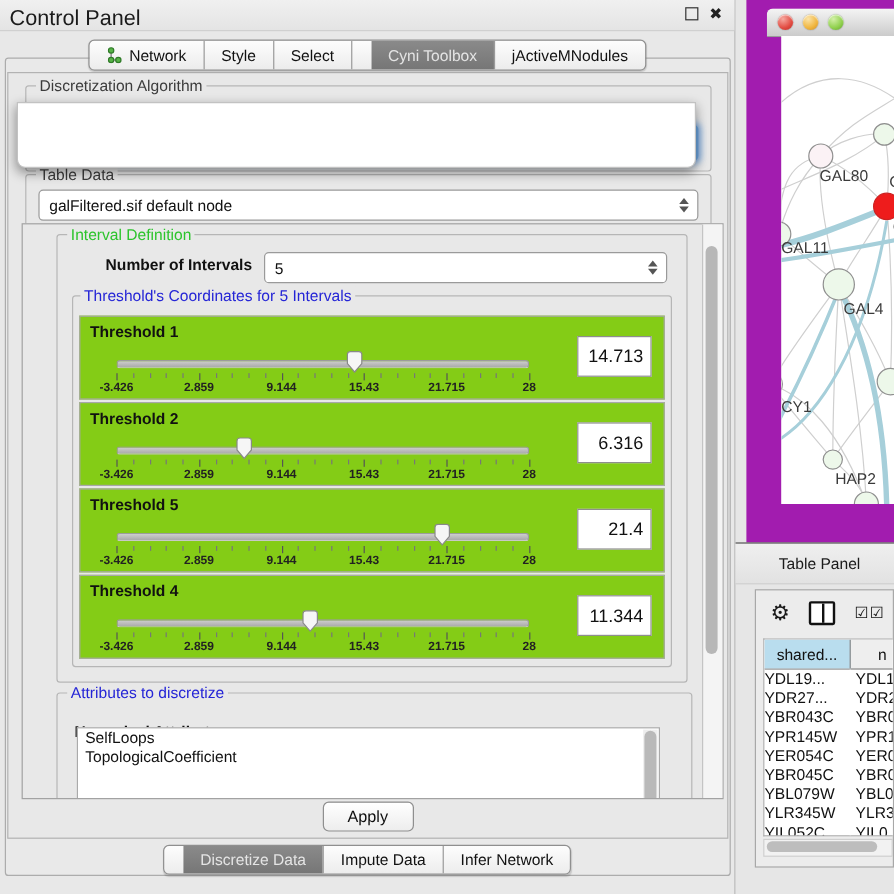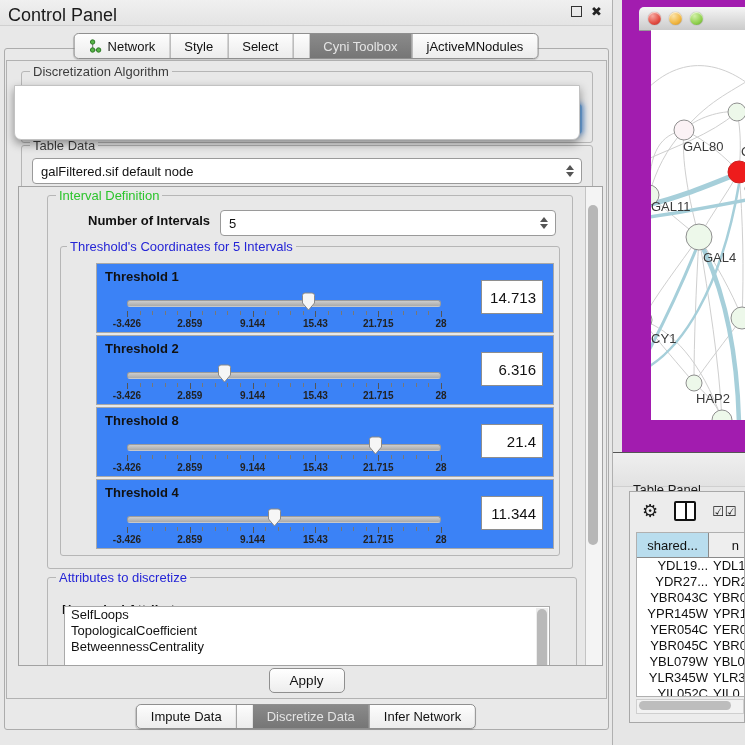--- a/index.html
+++ b/index.html
@@ -72,21 +72,21 @@
 
   
   #interval-group{left:28px;top:8px;width:524px;height:372px;}
   #num-intervals-label{position:absolute;left:40px;top:17px;font-size:13px;font-weight:bold;}
   #num-intervals-combo{left:172px;top:14px;right:16px;height:24px;}
   #thresholds-group{position:absolute;left:12px;top:50px;right:12px;height:308px;
     border:1px solid #b6b6b6;border-radius:3px;}
   #thresholds-group>.group-label{position:absolute;top:-8px;left:6px;background:#e8e8e8;
     padding:0 3px;font-size:13px;}
   #threshold-stack{position:absolute;left:5px;top:16px;right:5px;}
-  .th-panel{position:relative;height:68px;margin-bottom:2px;border:1px solid #a8a8a8;background:#3b82f6;margin-left:30px;}
+  .th-panel{position:relative;height:68px;margin-bottom:2px;border:1px solid #a8a8a8;background:#84cc16;}
   .th-label{position:absolute;left:8px;top:5px;font-size:13px;font-weight:bold;}
   .th-sliderzone{position:absolute;left:30px;right:112px;top:0;bottom:0;}
   .th-track{position:absolute;left:0;right:0;top:36px;height:5px;border-radius:3px;
     background:linear-gradient(#cdcdcd,#aaaaaa);border:1px solid #9c9c9c;border-bottom-color:#c8c8c8;}
   .th-thumb{position:absolute;top:28px;width:15px;height:19px;margin-left:-7.5px;}
   .th-ticks{position:absolute;left:0;right:0;top:46px;height:8px;}
   .tick{position:absolute;top:1px;width:1px;height:4px;background:#777;}
   .tick.major{height:6px;background:#555;}
   .th-scale{position:absolute;left:0;right:0;top:54px;height:11px;}
   .scale-lab{position:absolute;transform:translateX(-50%);font-size:10px;font-weight:bold;color:#222;white-space:nowrap;}
@@ -123,39 +123,39 @@
     border-radius:5px 0 0 0;display:flex;align-items:center;padding-left:9px;gap:8px;}
   .tl{width:13px;height:13px;border-radius:50%;box-shadow:inset 0 1px 1px rgba(255,255,255,.7),0 0 1px rgba(0,0,0,.5);}
   .tl.red{background:radial-gradient(circle at 35% 30%,#f6a9a0,#e24b41 60%,#b22f27);}
   .tl.yellow{background:radial-gradient(circle at 35% 30%,#fbe3a8,#f0b53e 60%,#c4882a);}
   .tl.green{background:radial-gradient(circle at 35% 30%,#d3f0a8,#8fd04c 60%,#5f9a2f);}
   #net-canvas{position:absolute;left:12px;top:23px;right:0;height:390px;background:#fff;overflow:hidden;}
   #net-canvas svg{display:block;}
 
   #table-panel-header{position:absolute;left:0;top:452px;right:0;height:33px;
     background:linear-gradient(#efefef,#e2e2e2);border-top:1px solid #555;border-bottom:1px solid #cfcfcf;}
-  #table-panel-title{position:absolute;left:20px;top:9px;font-size:13px;color:#1a1a1a;margin-top:20px;}
+  #table-panel-title{position:absolute;left:36px;top:9px;font-size:13px;color:#1a1a1a;}
 
   #table-window{position:absolute;left:16px;top:491px;right:0;height:230px;
     border:1px solid #a8a8a8;background:#ececec;}
   #table-toolbar{position:absolute;left:0;top:0;right:0;height:38px;display:flex;
     align-items:center;gap:16px;padding-left:12px;}
   .gear-glyph{font-size:18px;color:#1a1a1a;line-height:18px;}
   .cols-icon{width:18px;height:16px;border:2px solid #111;border-radius:2px;position:relative;background:#fff;}
   .cols-icon:before{content:"";position:absolute;left:50%;top:0;bottom:0;width:2px;background:#111;}
   .checks{font-size:13px;color:#111;letter-spacing:1px;}
   #data-table{position:absolute;left:6px;top:40px;right:0;bottom:25px;background:#fff;
     border:1px solid #b0b0b0;border-right:none;overflow:hidden;}
   #tbl-header{display:flex;height:24px;border-bottom:1px solid #8a8a8a;background:#eee;}
   .hcell{box-sizing:border-box;font-size:13px;display:flex;align-items:center;}
   .hcell.c1{width:72px;background:#b9ddee;border-right:1px solid #8a8a8a;justify-content:center;}
   .hcell.c2{flex:1;justify-content:flex-end;padding-right:5px;}
   .trow{display:flex;height:16px;}
   .tcell{box-sizing:border-box;font-size:13px;line-height:16px;white-space:nowrap;overflow:hidden;}
-  .tcell.c1{width:72px;text-align:right;border-right:1px solid #fff;}
+  .tcell.c1{width:72px;text-align:left;border-right:1px solid #fff;}
   .tcell.c2{flex:1;padding-left:4px;}
   #h-scrollbar{position:absolute;left:6px;right:0;bottom:8px;height:13px;background:#f2f2f2;
     border:1px solid #cfcfcf;}
   #h-scrollbar .thumb{position:absolute;left:2px;top:1px;height:9px;width:92px;
     background:#bdbdbd;border-radius:5px;}
 </style>
 </head>
 <body>
 
 <div id="root">
@@ -326,21 +326,21 @@
                         <span class="scale-lab" style="left: 20%;">2.859</span>
                         <span class="scale-lab" style="left: 40%;">9.144</span>
                         <span class="scale-lab" style="left: 60%;">15.43</span>
                         <span class="scale-lab" style="left: 80%;">21.715</span>
                         <span class="scale-lab" style="left: 100%;">28</span>
                       </div>
                     </div>
                     <div class="th-value">6.316</div>
                   </div>
                   <div class="th-panel">
-                    <div class="th-label">Threshold 8</div>
+                    <div class="th-label">Threshold 5</div>
                     <div class="th-sliderzone">
                       <div class="th-track"></div>
                       <div class="th-thumb" style="left: 78.9983%;"><svg width="15" height="19" viewBox="0 0 15 19">
                           <path d="M7.5 18 L1.5 11 V3.5 Q1.5 1 4 1 H11 Q13.5 1 13.5 3.5 V11 Z" fill="#f6f6f6" stroke="#898989" stroke-width="1"></path>
                         </svg></div>
                       <div class="th-ticks">
                         <div class="tick major" style="left: 0%;"></div>
                         <div class="tick" style="left: 4%;"></div>
                         <div class="tick" style="left: 8%;"></div>
                         <div class="tick" style="left: 12%;"></div>
@@ -428,45 +428,44 @@
             </div>
           </div>
 
           <div class="group" id="attr-group">
             <span class="group-label gl-blue">Attributes to discretize</span>
             <span id="attr-list-label">Numerical Attributes</span>
             <div id="attr-list">
               <div id="attr-items">
                   <div class="attr-item">SelfLoops</div>
                   <div class="attr-item">TopologicalCoefficient</div>
-                  <div class="attr-item">BetweennessCentrality</div>
                 </div>
               <div id="attr-scrollbar">
                 <div class="thumb"></div>
               </div>
             </div>
           </div>
 
         </div>
         <div id="v-scrollbar">
           <div class="thumb"></div>
         </div>
       </div>
 
       <div id="apply-row">
         <div id="apply-btn">Apply</div>
       </div>
     </div>
 
     <div id="bottom-tabs" class="seg-strip">
+        <div class="seg selected">
+          <span>Discretize Data</span>
+        </div>
         <div class="seg">
           <span>Impute Data</span>
-        </div>
-        <div class="seg selected">
-          <span>Discretize Data</span>
         </div>
         <div class="seg">
           <span>Infer Network</span>
         </div>
       </div>
   </section>
 
   <section id="right-side">
     <div id="desktop-blue">
       <div id="net-window">

